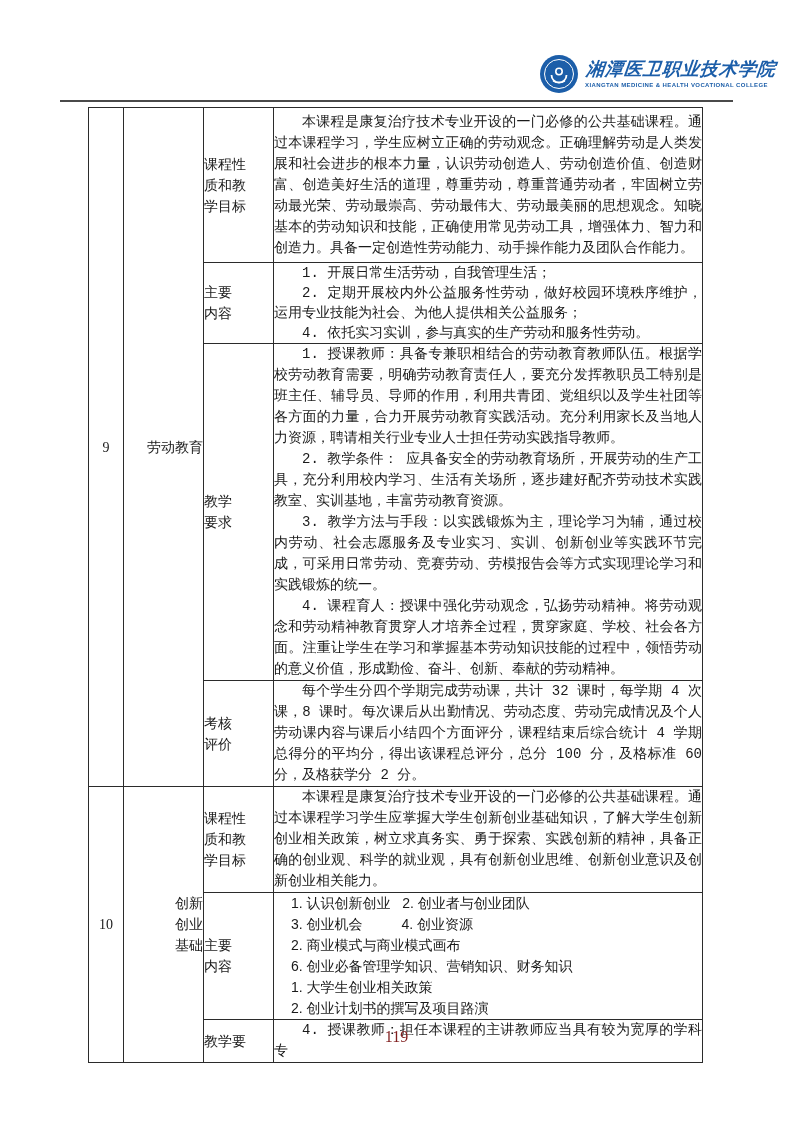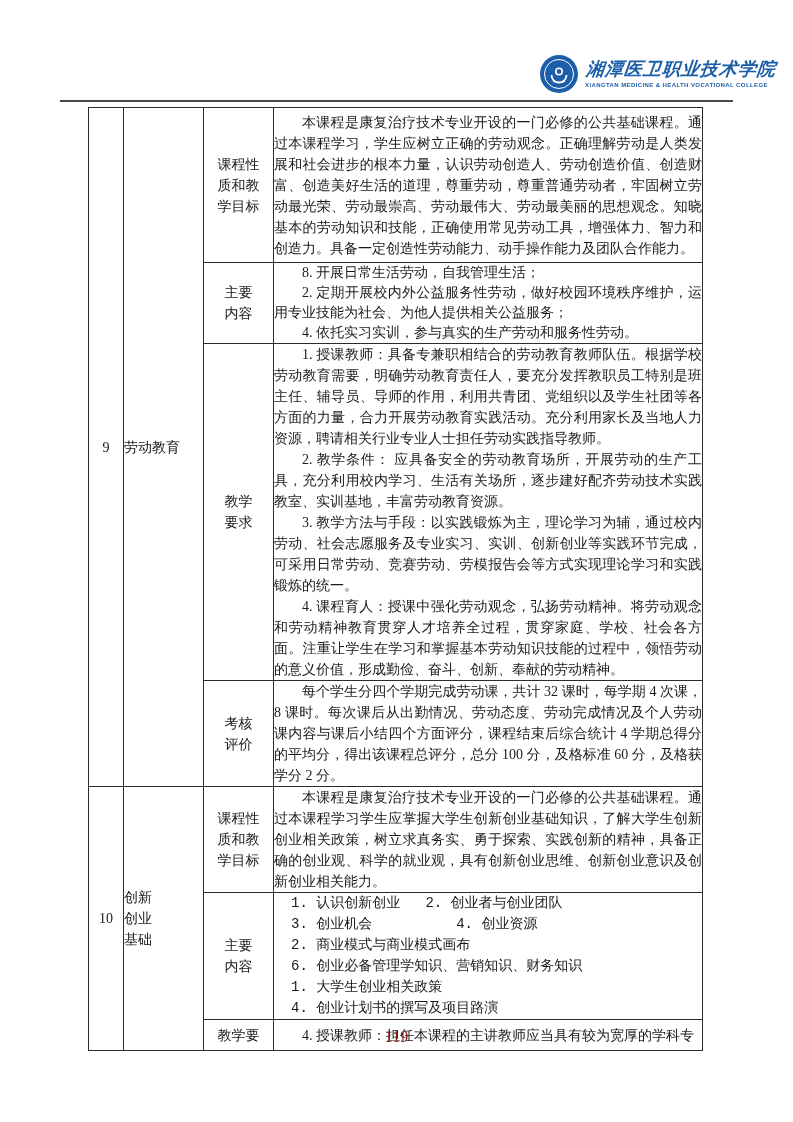--- a/index.html
+++ b/index.html
@@ -26,26 +26,26 @@
   
   table.course-table{
     position:absolute;left:88px;top:107px;width:614px;
     border-collapse:collapse;table-layout:fixed;
   }
   .course-table td{
     border:1px solid #2b2b2b;font-size:14px;line-height:21px;
     padding:0;vertical-align:middle;overflow:hidden;
   }
   .num-cell{text-align:center;font-family:"Liberation Serif",serif;}
-  .course-cell{text-align:left;white-space:pre-line;}
-  .label-cell{text-align:center;white-space:pre-line;}
+  .course-cell{text-align:right;white-space:pre-line;}
+  .label-cell{text-align:left;white-space:pre-line;}
   .content-cell{padding:1px 6px 1px 5px;}
-  .para{text-align:justify;text-indent:2em;}
+  .para{text-align:justify;text-indent:2em;font-family:Liberation Mono, monospace;}
   .tight{line-height:20px;}
-  .lines{font-family:Liberation Mono, monospace;line-height:20px;}
+  .lines{font-family:Liberation Sans, sans-serif;line-height:20px;}
   .line{white-space:pre;padding-left:17px;}
   
   .page-number{
     position:absolute;left:0;right:0;top:1028px;text-align:center;
     font-size:16px;color:#7f1d1d;font-family:"Liberation Serif",serif;
   }
 </style>
 </head>
 <body>
 
@@ -84,21 +84,21 @@
 质和教
 学目标</td>
         <td class="content-cell">
           <div class="para">本课程是康复治疗技术专业开设的一门必修的公共基础课程。通过本课程学习，学生应树立正确的劳动观念。正确理解劳动是人类发展和社会进步的根本力量，认识劳动创造人、劳动创造价值、创造财富、创造美好生活的道理，尊重劳动，尊重普通劳动者，牢固树立劳动最光荣、劳动最崇高、劳动最伟大、劳动最美丽的思想观念。知晓基本的劳动知识和技能，正确使用常见劳动工具，增强体力、智力和创造力。具备一定创造性劳动能力、动手操作能力及团队合作能力。</div>
         </td>
       </tr>
       <tr style="height:80px">
         <td class="label-cell">主要
 内容</td>
         <td class="content-cell tight">
-          <div class="para tight">8. 开展日常生活劳动，自我管理生活；</div>
+          <div class="para tight">1. 开展日常生活劳动，自我管理生活；</div>
           <div class="para tight">2. 定期开展校内外公益服务性劳动，做好校园环境秩序维护，运用专业技能为社会、为他人提供相关公益服务；</div>
           <div class="para tight">4. 依托实习实训，参与真实的生产劳动和服务性劳动。</div>
         </td>
       </tr>
       <tr style="height:336px">
         <td class="label-cell">教学
 要求</td>
         <td class="content-cell">
           <div class="para">1. 授课教师：具备专兼职相结合的劳动教育教师队伍。根据学校劳动教育需要，明确劳动教育责任人，要充分发挥教职员工特别是班主任、辅导员、导师的作用，利用共青团、党组织以及学生社团等各方面的力量，合力开展劳动教育实践活动。充分利用家长及当地人力资源，聘请相关行业专业人士担任劳动实践指导教师。</div>
           <div class="para">2. 教学条件： 应具备安全的劳动教育场所，开展劳动的生产工具，充分利用校内学习、生活有关场所，逐步建好配齐劳动技术实践教室、实训基地，丰富劳动教育资源。</div>
@@ -128,21 +128,21 @@
       </tr>
       <tr style="height:121px">
         <td class="label-cell">主要
 内容</td>
         <td class="content-cell lines">
           <div class="line">1. 认识创新创业   2. 创业者与创业团队</div>
           <div class="line">3. 创业机会          4. 创业资源</div>
           <div class="line">2. 商业模式与商业模式画布</div>
           <div class="line">6. 创业必备管理学知识、营销知识、财务知识</div>
           <div class="line">1. 大学生创业相关政策</div>
-          <div class="line">4. 创业计划书的撰写及项目路演</div>
+          <div class="line">2. 创业计划书的撰写及项目路演</div>
         </td>
       </tr>
       <tr style="height:31px">
         <td class="label-cell">教学要</td>
         <td class="content-cell">
           <div class="para">4. 授课教师：担任本课程的主讲教师应当具有较为宽厚的学科专</div>
         </td>
       </tr>
     </tbody>
   </table>

